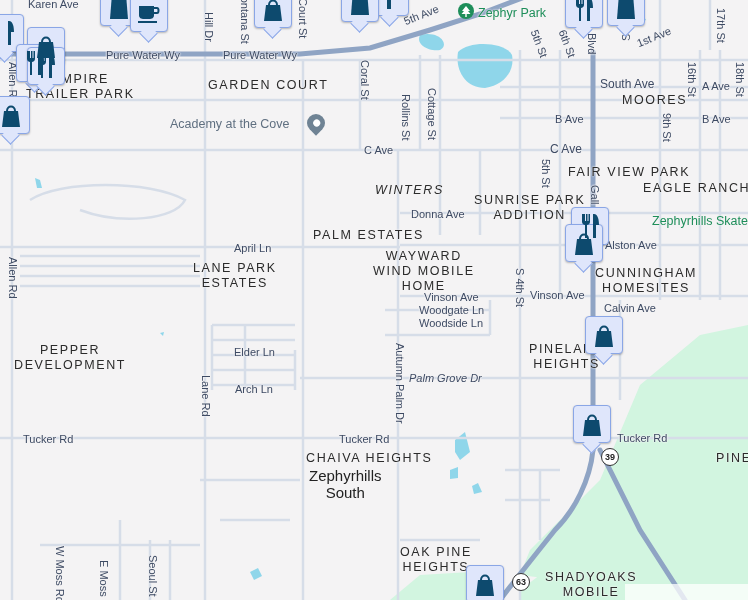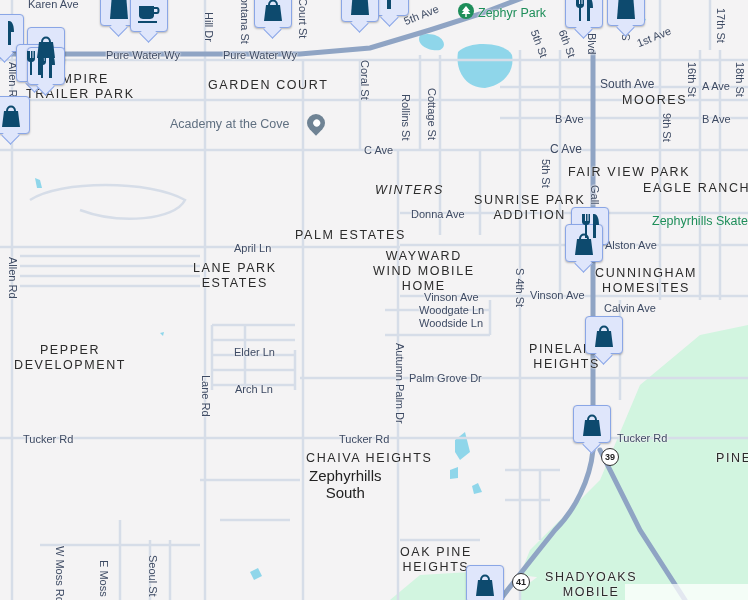--- a/index.html
+++ b/index.html
@@ -139,38 +139,38 @@
   <div class="lbl v" style="left:526px;top:268px;">S 4th St</div>
   <div class="lbl" style="left:424px;top:291px;">Vinson Ave</div>
   <div class="lbl" style="left:530px;top:289px;">Vinson Ave</div>
   <div class="lbl" style="left:604px;top:302px;">Calvin Ave</div>
   <div class="lbl" style="left:419px;top:304px;">Woodgate Ln</div>
   <div class="lbl" style="left:419px;top:317px;">Woodside Ln</div>
   <div class="lbl" style="left:234px;top:346px;">Elder Ln</div>
   <div class="lbl" style="left:235px;top:383px;">Arch Ln</div>
   <div class="lbl v" style="left:212px;top:375px;">Lane Rd</div>
   <div class="lbl v" style="left:406px;top:343px;">Autumn Palm Dr</div>
-  <div class="lbl" style="left:409px;top:372px;">Palm Grove Dr</div>
+  <div class="lbl" style="left:409px;top:372px;font-style:italic;">Palm Grove Dr</div>
   <div class="lbl" style="left:23px;top:433px;">Tucker Rd</div>
   <div class="lbl" style="left:339px;top:433px;">Tucker Rd</div>
   <div class="lbl" style="left:617px;top:432px;">Tucker Rd</div>
   <div class="lbl v" style="left:66px;top:546px;">W Moss Rd</div>
   <div class="lbl v" style="left:110px;top:560px;">E Moss</div>
   <div class="lbl v" style="left:159px;top:555px;">Seoul St</div>
 
   <div class="area" style="left:26px;top:72px;">EMPIRE
 TRAILER PARK</div>
   <div class="area" style="left:208px;top:78px;">GARDEN COURT</div>
   <div class="area" style="left:622px;top:93px;">MOORES</div>
   <div class="area" style="left:375px;top:183px;font-style:italic;">WINTERS</div>
   <div class="area" style="left:568px;top:165px;">FAIR VIEW PARK</div>
   <div class="area" style="left:643px;top:181px;">EAGLE RANCH</div>
   <div class="area" style="left:474px;top:193px;text-align:center;">SUNRISE PARK
 ADDITION</div>
-  <div class="area" style="left:295px;top:228px;">PALM ESTATES</div>
+  <div class="area" style="left:313px;top:228px;">PALM ESTATES</div>
   <div class="area" style="left:373px;top:249px;">WAYWARD
 WIND MOBILE
 HOME</div>
   <div class="area" style="left:193px;top:261px;">LANE PARK
 ESTATES</div>
   <div class="area" style="left:595px;top:266px;">CUNNINGHAM
 HOMESITES</div>
   <div class="area" style="left:14px;top:343px;">PEPPER
 DEVELOPMENT</div>
   <div class="area" style="left:529px;top:342px;">PINELAND
@@ -196,21 +196,21 @@
   </div>
   <div style="position:absolute;left:170px;top:116px;">
     <span class="poi" style="left:0;top:1px;color:#5f6f80;">Academy at the Cove</span>
     <span style="position:absolute;left:137px;top:-2px;width:18px;height:18px;border-radius:50% 50% 50% 0;transform:rotate(-45deg);background:#6f8394;display:flex;align-items:center;justify-content:center;">
       <span style="width:7px;height:7px;border-radius:50%;background:#fff;"></span>
     </span>
   </div>
   <div class="poi" style="left:652px;top:214px;color:#1e8e5a;">Zephyrhills Skate</div>
 
   <div class="shield" style="left:601px;top:448px;">39</div>
-  <div class="shield" style="left:512px;top:573px;">41</div>
+  <div class="shield" style="left:512px;top:573px;">63</div>
 
   <div class="pin" style="left:-14px;top:14px;">
     <svg width="22" height="26" viewBox="0 0 22 26">
         <path d="M15 1 C19 1 20 7 20 12 L17 12 L17 25 L14 25 L14 1 Z" fill="#0d4a6e"></path>
       </svg>
   </div>
   <div class="pin" style="left:27px;top:27px;">
     <svg width="22" height="26" viewBox="0 0 22 26">
         <path d="M7 9 C7 3 15 3 15 9" stroke="#0d4a6e" stroke-width="2" fill="none"></path>
         <path d="M4 9 L18 9 L20 25 L2 25 Z" fill="#0d4a6e"></path>

